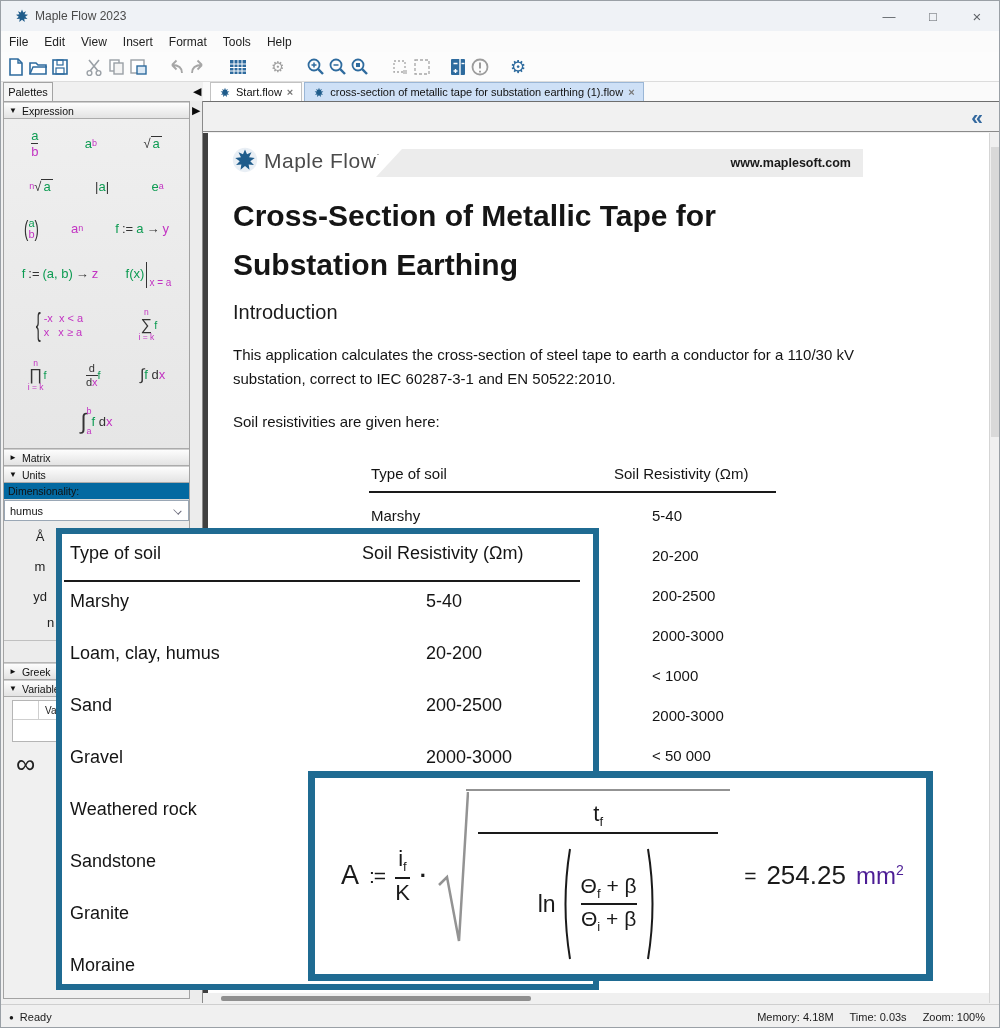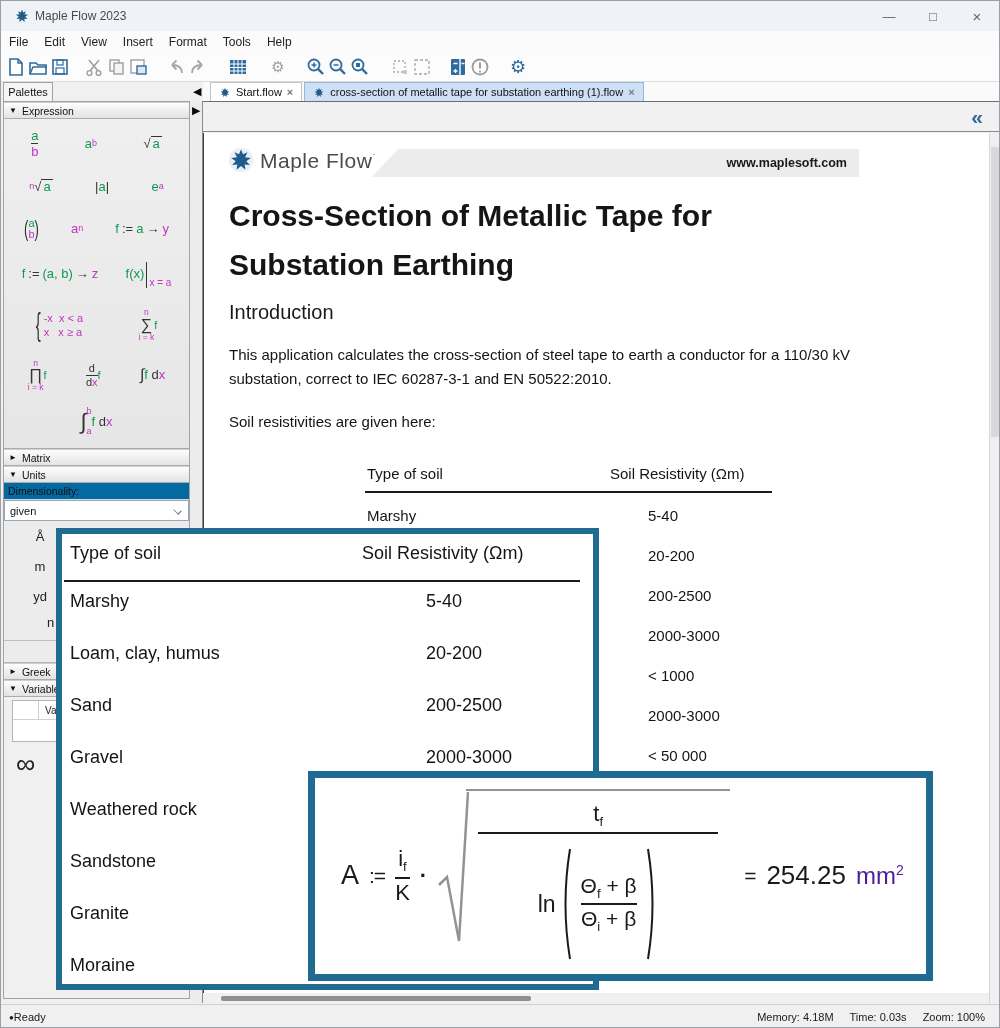--- a/index.html
+++ b/index.html
@@ -45,21 +45,21 @@
   
   .splitter{left:189px;top:100px;width:13px;height:902px;background:#ececec;border-right:1px solid #8a8a8a}
   .tri{font-size:11px;color:#0a0a0a;line-height:1}
   
   .tabbar{left:202px;top:81px;width:798px;height:20px;background:#fafafa;border-bottom:1px solid #6e6e6e;display:flex;}
   .tab{height:19px;display:flex;align-items:center;padding:0 8px;font-size:11px;color:#111;background:#fff;border:1px solid #c2c2c2;border-bottom:none;gap:5px}
   .tab.active{background:#cee0f6;border-color:#9ab6d6}
   .tab .x{color:#777;font-weight:bold;font-size:11px}
   .docstrip{left:202px;top:102px;width:798px;height:29px;background:#f1f1f1;border-bottom:1px solid #8a8a8a}
   .chevrons{position:absolute;right:18px;top:2px;font-size:21px;font-weight:bold;color:#33689e}
-  .doc{left:202px;top:132px;width:786px;height:860px;background:#fff;border-left:1px solid #404040;overflow:hidden}
+  .doc{left:202px;top:132px;width:786px;height:860px;background:#fff;border-left:5px solid #404040;overflow:hidden}
   .vscroll{left:988px;top:132px;width:12px;height:870px;background:#f0f0f0;border-left:1px solid #d5d5d5}
   .vthumb{position:absolute;left:1px;top:14px;width:10px;height:290px;background:#d9d9d9}
   .hscroll{left:202px;top:992px;width:786px;height:10px;background:#f0f0f0}
   .hthumb{position:absolute;left:18px;top:3px;width:310px;height:5px;background:#8f8f8f;border-radius:2px}
   
   .banner{position:absolute;left:168px;top:16px;width:487px;height:28px;background:#ececec;clip-path:polygon(26px 0,100% 0,100% 100%,0 100%);display:flex;align-items:center;justify-content:flex-end;padding-right:12px;font-size:12.5px;font-weight:bold;color:#1a1a1a}
   .brand{position:absolute;left:56px;top:16px;font-size:21px;color:#4b4b4b;letter-spacing:.5px}
   .doc-title{position:absolute;left:25px;top:58px;width:645px;font-size:30px;line-height:49px;color:#151515;font-weight:700}
   .doc-h2{position:absolute;left:25px;top:168px;font-size:20px;color:#1a1a1a}
   .doc-p{position:absolute;left:25px;top:210px;width:648px;font-size:15px;line-height:24px;color:#141414}
@@ -344,21 +344,21 @@
       <span class="arr">►</span>
       <span>Matrix</span>
     </div>
 
     <div class="hdr">
       <span class="arr">▼</span>
       <span>Units</span>
     </div>
     <div class="dim-label">Dimensionality:</div>
     <div class="combo">
-      <span>given</span>
+      <span>humus</span>
       <span class="chev"></span>
     </div>
     <div class="units-body">
       <div class="ubtn">Å</div>
       <div class="ubtn">m</div>
       <div class="ubtn">yd</div>
       <span class="abs" style="left:43px;top:94px;font-size:13px;color:#222">n</span>
     </div>
     <div style="height:22px;border-bottom:1px solid #b5b5b5;background:#ececec"></div>
 
@@ -510,21 +510,21 @@
         </span>
       </span>
       <span style="font-size:21px;margin-left:4px">=</span>
       <span class="f-res">254.25</span>
       <span class="f-unit"><span>mm</span><span style="font-size:14px;vertical-align:super">2</span></span>
     </div>
   </div>
 
   <div class="abs statusbar">
     <span style="margin-left:8px;font-size:8px">●</span>
-    <span style="margin-left:0">Ready</span>
+    <span style="margin-left:6px">Ready</span>
     <span class="status-right">
       <span>Memory: 4.18M</span>
       <span>Time: 0.03s</span>
       <span>Zoom: 100%</span>
     </span>
   </div>
 
 </div>
 
 </body></html>

